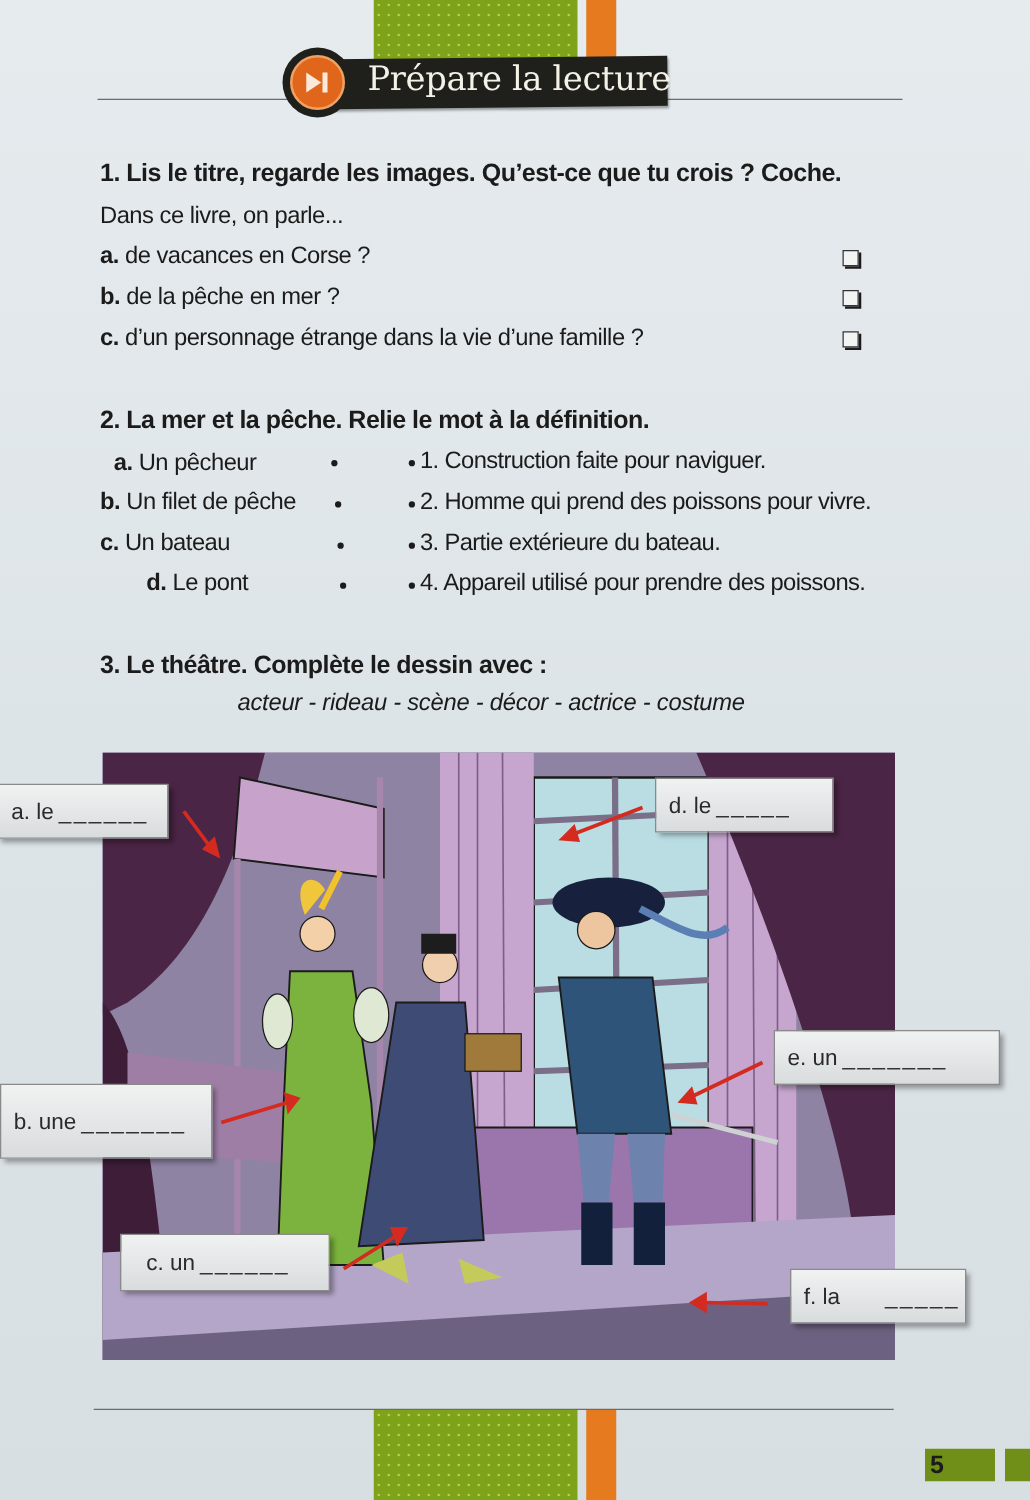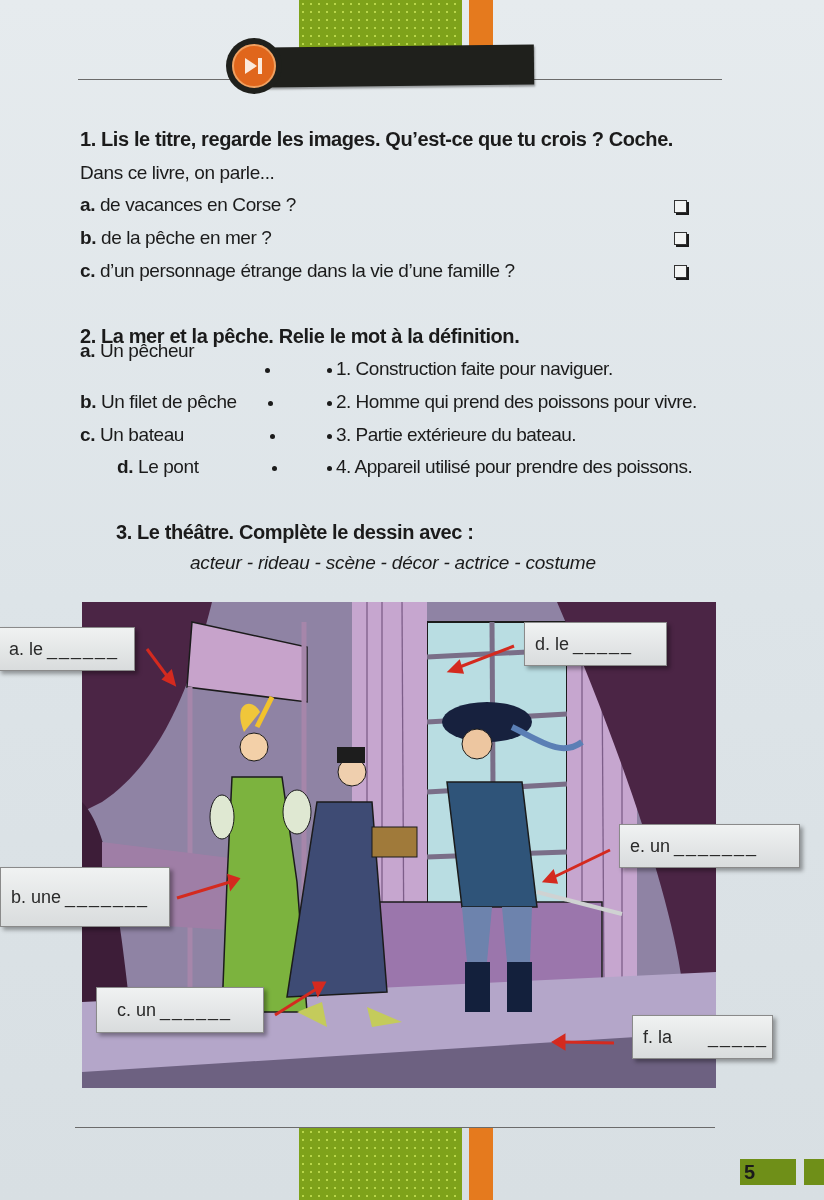--- a/index.html
+++ b/index.html
@@ -76,57 +76,58 @@
 <div class="header-badge">
   <div class="header-bar"></div>
   <div class="header-icon">
     <div class="inner">
       <svg width="22" height="20" viewBox="0 0 22 20">
           <polygon points="2,2 14,10 2,18" fill="#fbe9dc"></polygon>
           <rect x="15" y="2" width="4" height="16" fill="#fbe9dc"></rect>
         </svg>
     </div>
   </div>
+  <div class="header-title">Prépare la lecture</div>
 </div>
 
 <div class="q-title" style="top:128px;">1. Lis le titre, regarde les images. Qu’est-ce que tu crois ? Coche.</div>
 <div class="line" style="top:162px;">Dans ce livre, on parle...</div>
 
 <div class="line" style="top:194px;text-align:center;"><b>a.</b> <span>de vacances en Corse ?</span></div>
 <div class="checkbox" style="top:200px;"></div>
 
 <div class="line" style="top:227px;"><b>b.</b> <span>de la pêche en mer ?</span></div>
 <div class="checkbox" style="top:232px;"></div>
 
 <div class="line" style="top:260px;"><b>c.</b> <span>d’un personnage étrange dans la vie d’une famille ?</span></div>
 <div class="checkbox" style="top:265px;"></div>
 
 <div class="q-title" style="top:325px;">2. La mer et la pêche. Relie le mot à la définition.</div>
 
-<div class="line" style="top:340px;"><b>a.</b> <span>Un pêcheur</span></div>
+<div class="line" style="top:360px;margin-left:11px;"><b>a.</b> <span>Un pêcheur</span></div>
 <div class="dot" style="left:265px;top:368px;"></div>
 <div class="dot" style="left:327px;top:368px;"></div>
 <div class="def" style="top:358px;">1. Construction faite pour naviguer.</div>
 
 <div class="line" style="top:391px;"><b>b.</b> <span>Un filet de pêche</span></div>
 <div class="dot" style="left:268px;top:401px;"></div>
 <div class="dot" style="left:327px;top:401px;"></div>
 <div class="def" style="top:391px;">2. Homme qui prend des poissons pour vivre.</div>
 
 <div class="line" style="top:424px;"><b>c.</b> <span>Un bateau</span></div>
 <div class="dot" style="left:270px;top:434px;"></div>
 <div class="dot" style="left:327px;top:434px;"></div>
 <div class="def" style="top:424px;">3. Partie extérieure du bateau.</div>
 
 <div class="line" style="top:456px;margin-left:37px;"><b>d.</b> <span>Le pont</span></div>
 <div class="dot" style="left:272px;top:466px;"></div>
 <div class="dot" style="left:327px;top:466px;"></div>
 <div class="def" style="top:456px;">4. Appareil utilisé pour prendre des poissons.</div>
 
-<div class="q-title" style="top:521px;margin-left:36px;">3. Le théâtre. Complète le dessin avec :</div>
+<div class="q-title" style="top:521px;">3. Le théâtre. Complète le dessin avec :</div>
 <div class="wordlist">acteur - rideau - scène - décor - actrice - costume</div>
 
 <div class="illustration">
   <svg width="634" height="486" viewBox="0 0 634 486">
 
     <rect x="0" y="0" width="634" height="486" fill="#8f83a4"></rect>
 
     <rect x="345" y="20" width="140" height="330" fill="#b9dde2" stroke="#1b1b1b" stroke-width="2"></rect>
     <g stroke="#7a6e88" stroke-width="5">
       <line x1="345" y1="55" x2="485" y2="48"></line>

